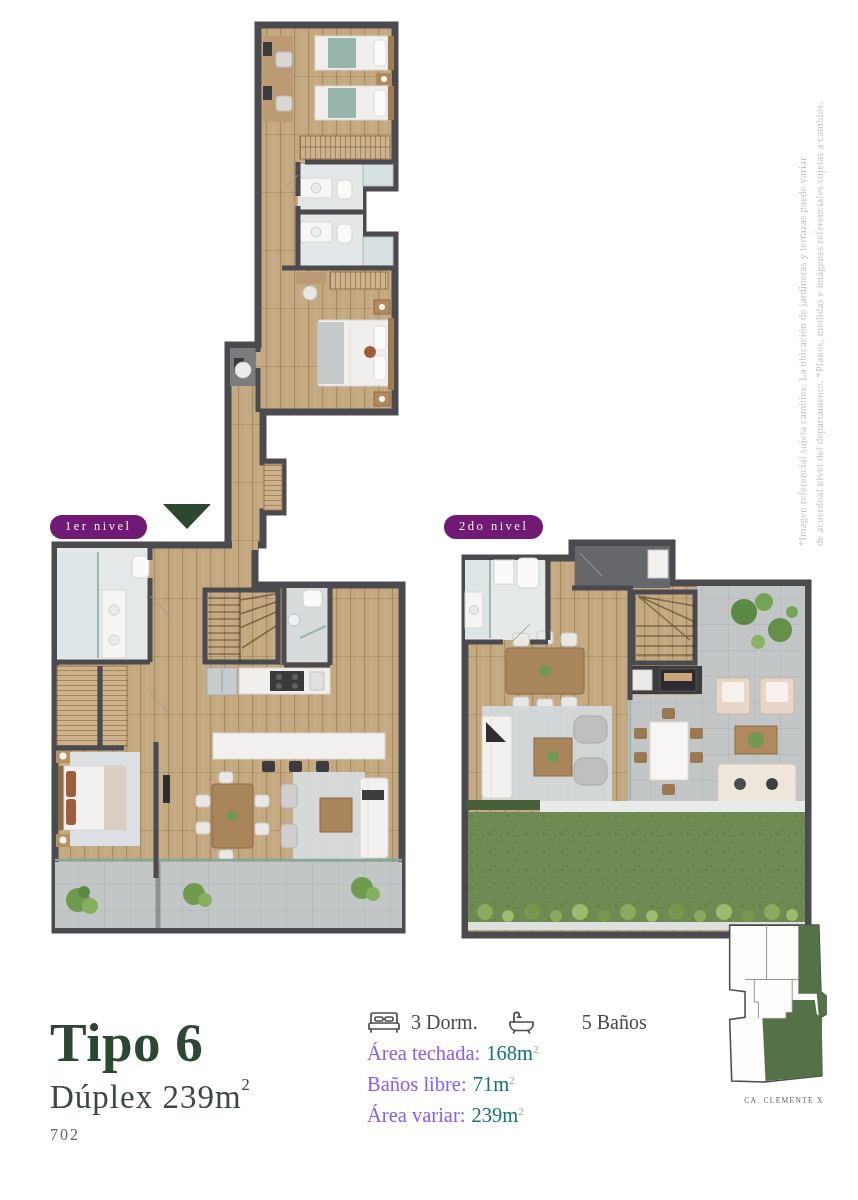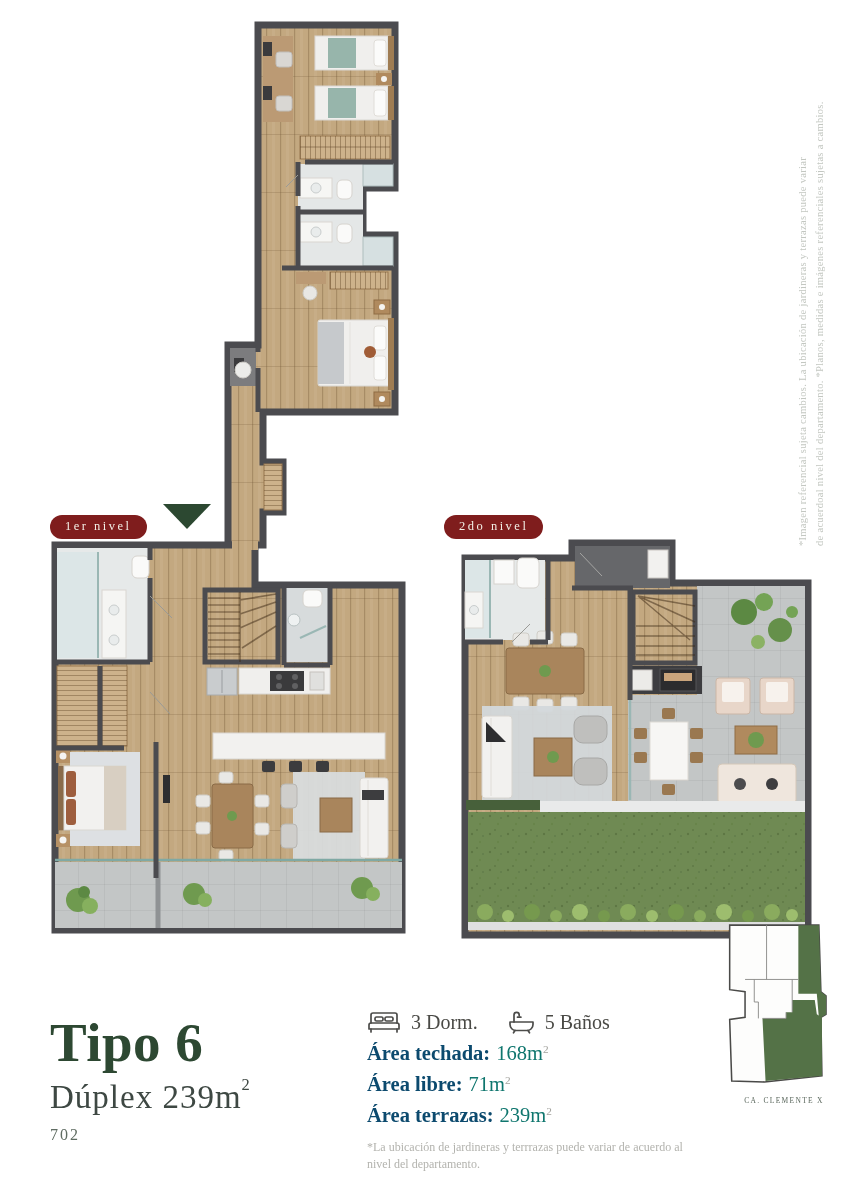--- a/index.html
+++ b/index.html
@@ -1,41 +1,41 @@
 <!DOCTYPE html>
 <html><head>
 <meta charset="utf-8">
 <style>
   html,body{margin:0;padding:0;background:#ffffff;}
   .page{position:relative;width:858px;height:1200px;background:#ffffff;overflow:hidden;
         font-family:"Liberation Serif","DejaVu Serif",serif;}
   .plan{position:absolute;}
-  .badge{position:absolute;background:#7f1d1d;color:#f3f0e7;border-radius:999px;
+  .badge{position:absolute;background:#701a75;color:#f3f0e7;border-radius:999px;
          padding:5px 15px 6px;font-size:12.5px;letter-spacing:2.5px;line-height:1;}
   .badge-l1{left:50px;top:515px;}
   .badge-l2{left:444px;top:515px;}
   .arrow-down{position:absolute;left:163px;top:504px;width:0;height:0;
               border-left:24px solid transparent;border-right:24px solid transparent;
               border-top:25px solid #2c4831;}
   .side-note{position:absolute;left:552px;top:268px;width:520px;height:36px;
              transform:rotate(-90deg);color:#c3c7c1;font-size:10.5px;letter-spacing:.3px;
              line-height:17px;white-space:nowrap;}
   .title-block{position:absolute;left:50px;top:1014px;width:330px;color:#2d4832;}
   .title-block h1{margin:0;font-size:55px;font-weight:bold;letter-spacing:.5px;line-height:1.05;}
   .title-block .subtitle{margin-top:4px;font-size:33px;font-weight:400;color:#3e4843;
                          letter-spacing:1px;line-height:1.05;}
   .title-block .subtitle sup{font-size:50%;vertical-align:18px;}
   .title-block .unit{margin-top:12px;font-size:16px;color:#5f6c62;letter-spacing:2px;}
   .specs{position:absolute;left:367px;top:1010px;width:348px;color:#4c4c48;}
   .specs .rooms-row{display:flex;align-items:center;font-size:20px;color:#4a4a46;}
   .specs .rooms-row .ico{display:inline-flex;margin-right:10px;}
-  .specs .rooms-row .grp2{margin-left:30px;display:flex;align-items:flex-end;}
+  .specs .rooms-row .grp2{margin-left:30px;display:flex;align-items:flex-end;gap:37px;}
   .area-line{margin-top:8px;font-size:20.5px;}
   .area-line:first-of-type{margin-top:14px;}
-  .area-line b{color:#0c4a6e;font-weight:bold;}
+  .area-line b{color:#8b5cf6;font-weight:normal;}
   .area-line .val{color:#0f766e;margin-left:6px;}
   .area-line sup{font-size:55%;vertical-align:7px;color:#a3a39e;}
   .footnote{margin-top:12px;width:336px;font-size:12px;line-height:1.45;color:#b3b3ae;}
   .keyplan{position:absolute;left:726px;top:920px;width:116px;}
   .keyplan-caption{margin-top:8px;text-align:center;font-size:7.5px;letter-spacing:1.3px;
                    color:#5a675c;}
 </style>
 </head>
 <body>
 
@@ -395,23 +395,22 @@
             <path d="M6 12 V5 a2.6 2.6 0 0 1 5.2 0 v0.8"></path>
             <path d="M9.5 7.2 h3.4"></path>
             <path d="M2 12 h23 v2.5 a6 6 0 0 1-6 6 h-11 a6 6 0 0 1-6-6 z"></path>
             <path d="M7 20.5 l-1.5 2.3 M20 20.5 l1.5 2.3"></path>
           </svg>
         </span>
         <span>5 Baños</span>
       </span>
     </div>
     <div class="area-line"><b>Área techada:</b><span class="val">168m</span><sup>2</sup></div>
-    <div class="area-line"><b>Área libre:</b><span class="val">71m</span><sup>2</sup></div>
-    <div class="area-line"><b>Área terrazas:</b><span class="val">239m</span><sup>2</sup></div>
-    <div class="footnote">*La ubicación de jardineras y terrrazas puede variar de acuerdo al nivel del departamento.</div>
+    <div class="area-line"><b>Baños libre:</b><span class="val">71m</span><sup>2</sup></div>
+    <div class="area-line"><b>Área variar:</b><span class="val">239m</span><sup>2</sup></div>
   </div>
 
   <div class="keyplan">
     <svg width="116" height="164" viewBox="0 0 112 160">
       <path d="M3,5 L90,5 L92,70 L97,74 L97,92 L92,95 L93,152 L37,158 L5,157 L3,97 L18,95 L18,70 L3,68 Z" fill="#fdfdfc" stroke="#4a4a48" stroke-width="1.5" stroke-linejoin="miter"></path>
       <path d="M70,5 L90,5 L92,70 L97,74 L97,92 L92,95 L90,95 L88,72 L70,72 Z" fill="#547247"></path>
       <path d="M35,96 L58,96 L58,90 L64,90 L64,78 L86,78 L88,92 L93,95 L93,152 L38,157 Z" fill="#547247"></path>
       <path d="M39,5 V58 M18,58 H70 M27,58 V80 M27,80 H31 M31,80 V96 M35,96 H58 M58,96 V90 M64,90 V58" stroke="#8a8a88" stroke-width="0.9" fill="none"></path>
     </svg>
     <div class="keyplan-caption">CA. CLEMENTE X</div>

